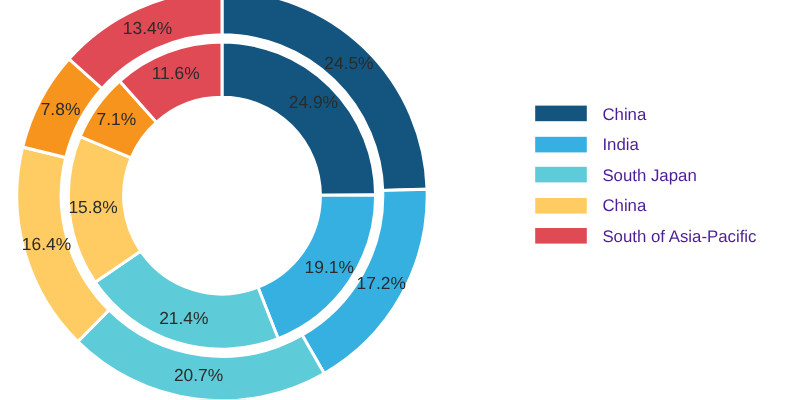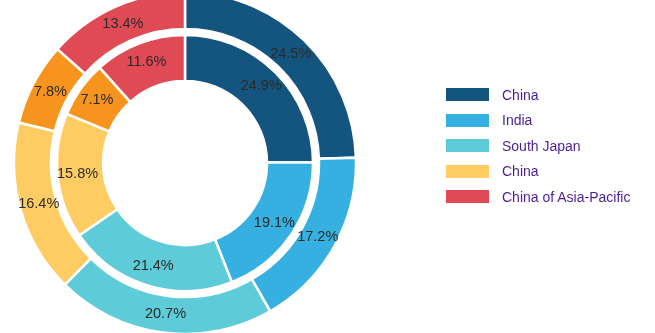--- a/index.html
+++ b/index.html
@@ -107,17 +107,17 @@
       <div class="legend-item">
         <span class="legend-swatch" style="background: rgb(94, 203, 216);"></span>
         <span class="legend-label">South Japan</span>
       </div>
       <div class="legend-item">
         <span class="legend-swatch" style="background: rgb(255, 204, 99);"></span>
         <span class="legend-label">China</span>
       </div>
       <div class="legend-item">
         <span class="legend-swatch" style="background: rgb(224, 74, 85);"></span>
-        <span class="legend-label">China of Asia-Pacific</span>
+        <span class="legend-label">South of Asia-Pacific</span>
       </div>
     </div>
 
 </div>
 
 </body></html>

